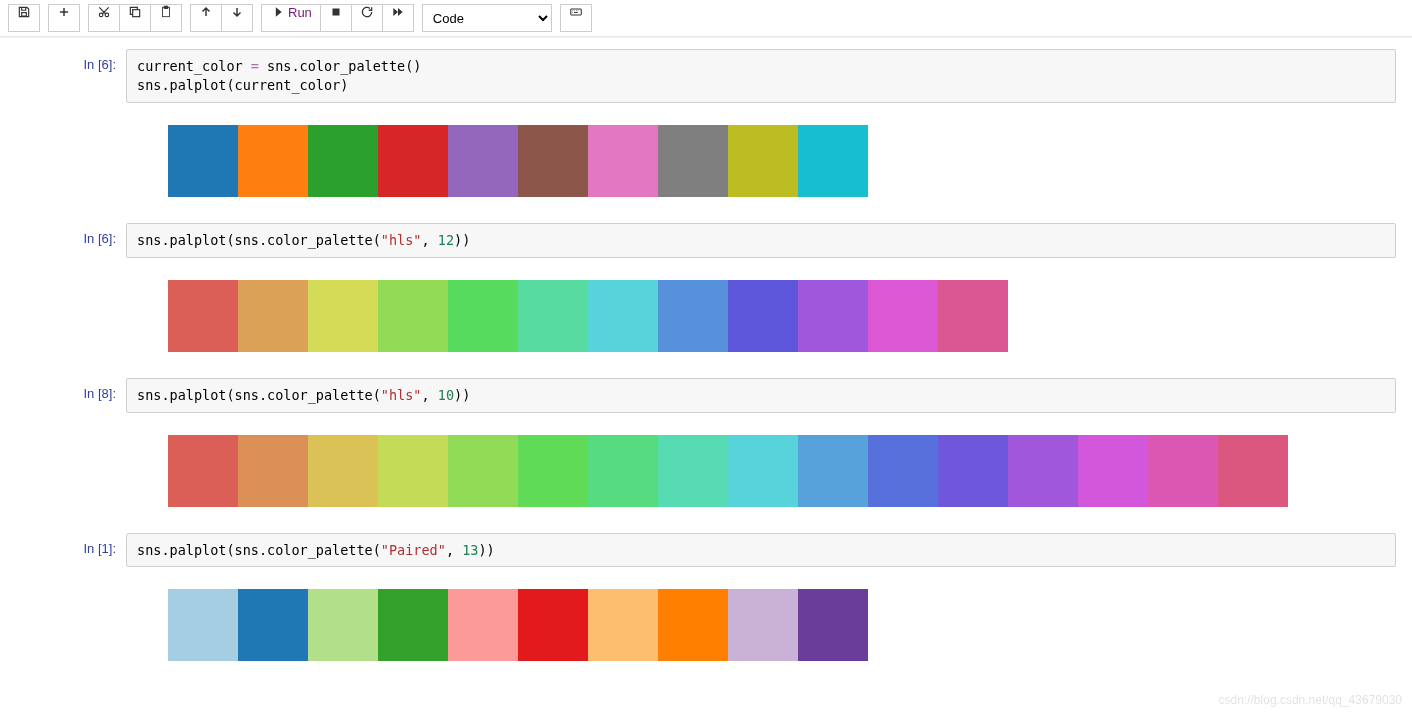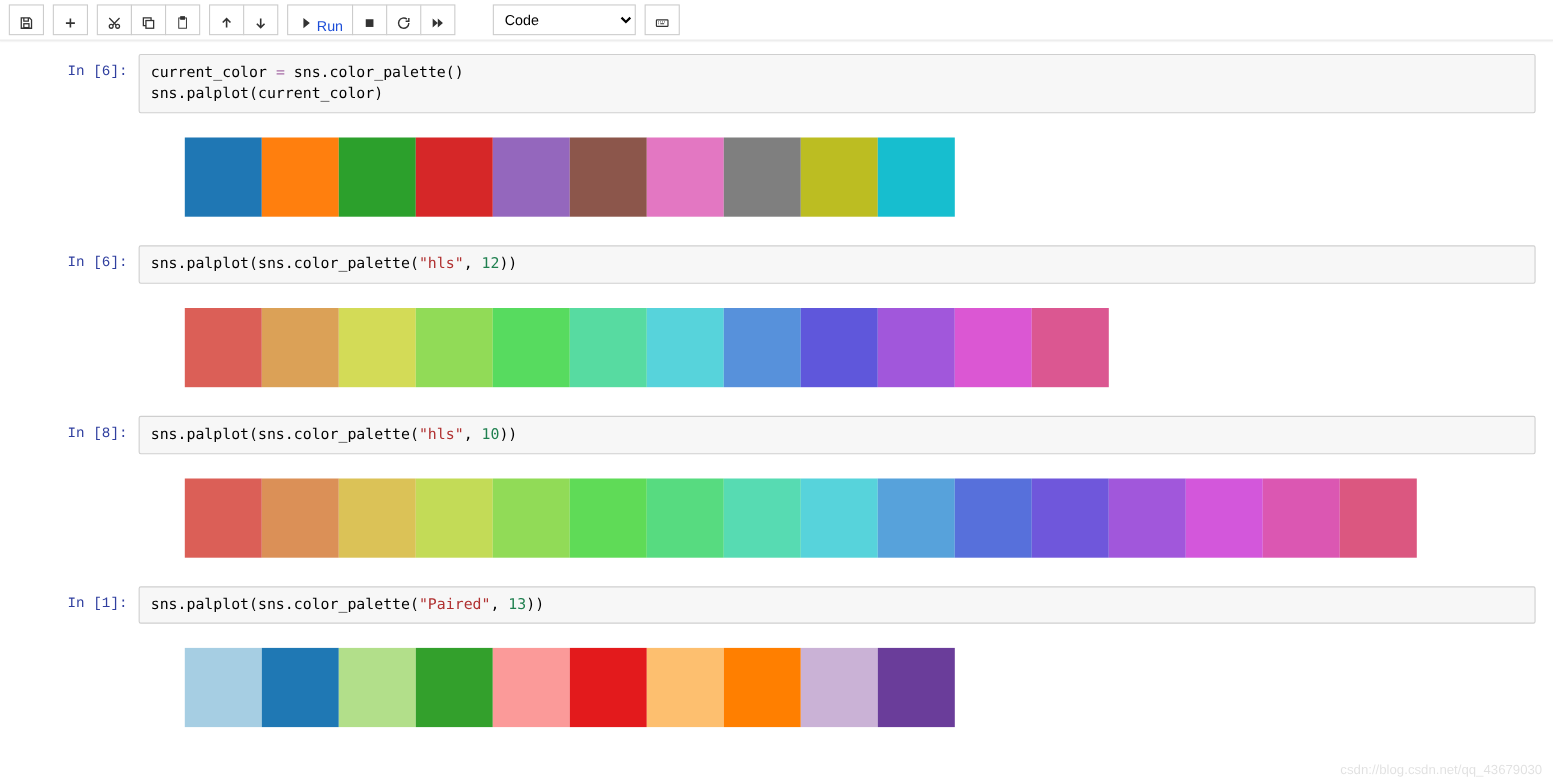--- a/index.html
+++ b/index.html
@@ -21,46 +21,45 @@
     box-shadow: 0 1px 1px rgba(0,0,0,0.05);
   }
   .btn-group { display: flex; }
   .btn {
     border: 1px solid #ccc;
     background: #fff;
     height: 28px;
     min-width: 30px;
     padding: 0 8px;
     display: flex;
-    align-items: flex-end;
+    align-items: flex-start;
     justify-content: center;
     cursor: pointer;
     font-size: 13px;
-    color: #1d4ed8;
+    color: #701a75;
   }
   .btn-group .btn + .btn { margin-left: -1px; }
   .btn svg { width: 14px; height: 14px; }
   .run-btn { gap: 4px; font-weight: 500; }
   .celltype-select {
     border: 1px solid #ccc;
     background: #fff;
     height: 28px;
     padding: 0 6px;
     font-size: 13px;
     min-width: 130px;
-    margin-left: 26px;
   }
   .notebook { padding: 8px 16px 40px 16px; }
   .cell { display: flex; margin-bottom: 8px; }
   .prompt {
     width: 110px;
     flex: 0 0 110px;
     text-align: right;
     padding: 8px 10px 0 0;
-    font-family: Liberation Mono, monospace;
+    font-family: Liberation Sans, sans-serif;
     font-size: 13px;
     color: #303F9F;
   }
   .prompt.empty { color: transparent; }
   .cell-body { flex: 1; }
   .input-area {
     border: 1px solid #cfcfcf;
     background: #f7f7f7;
     border-radius: 2px;
     padding: 7px 10px;

